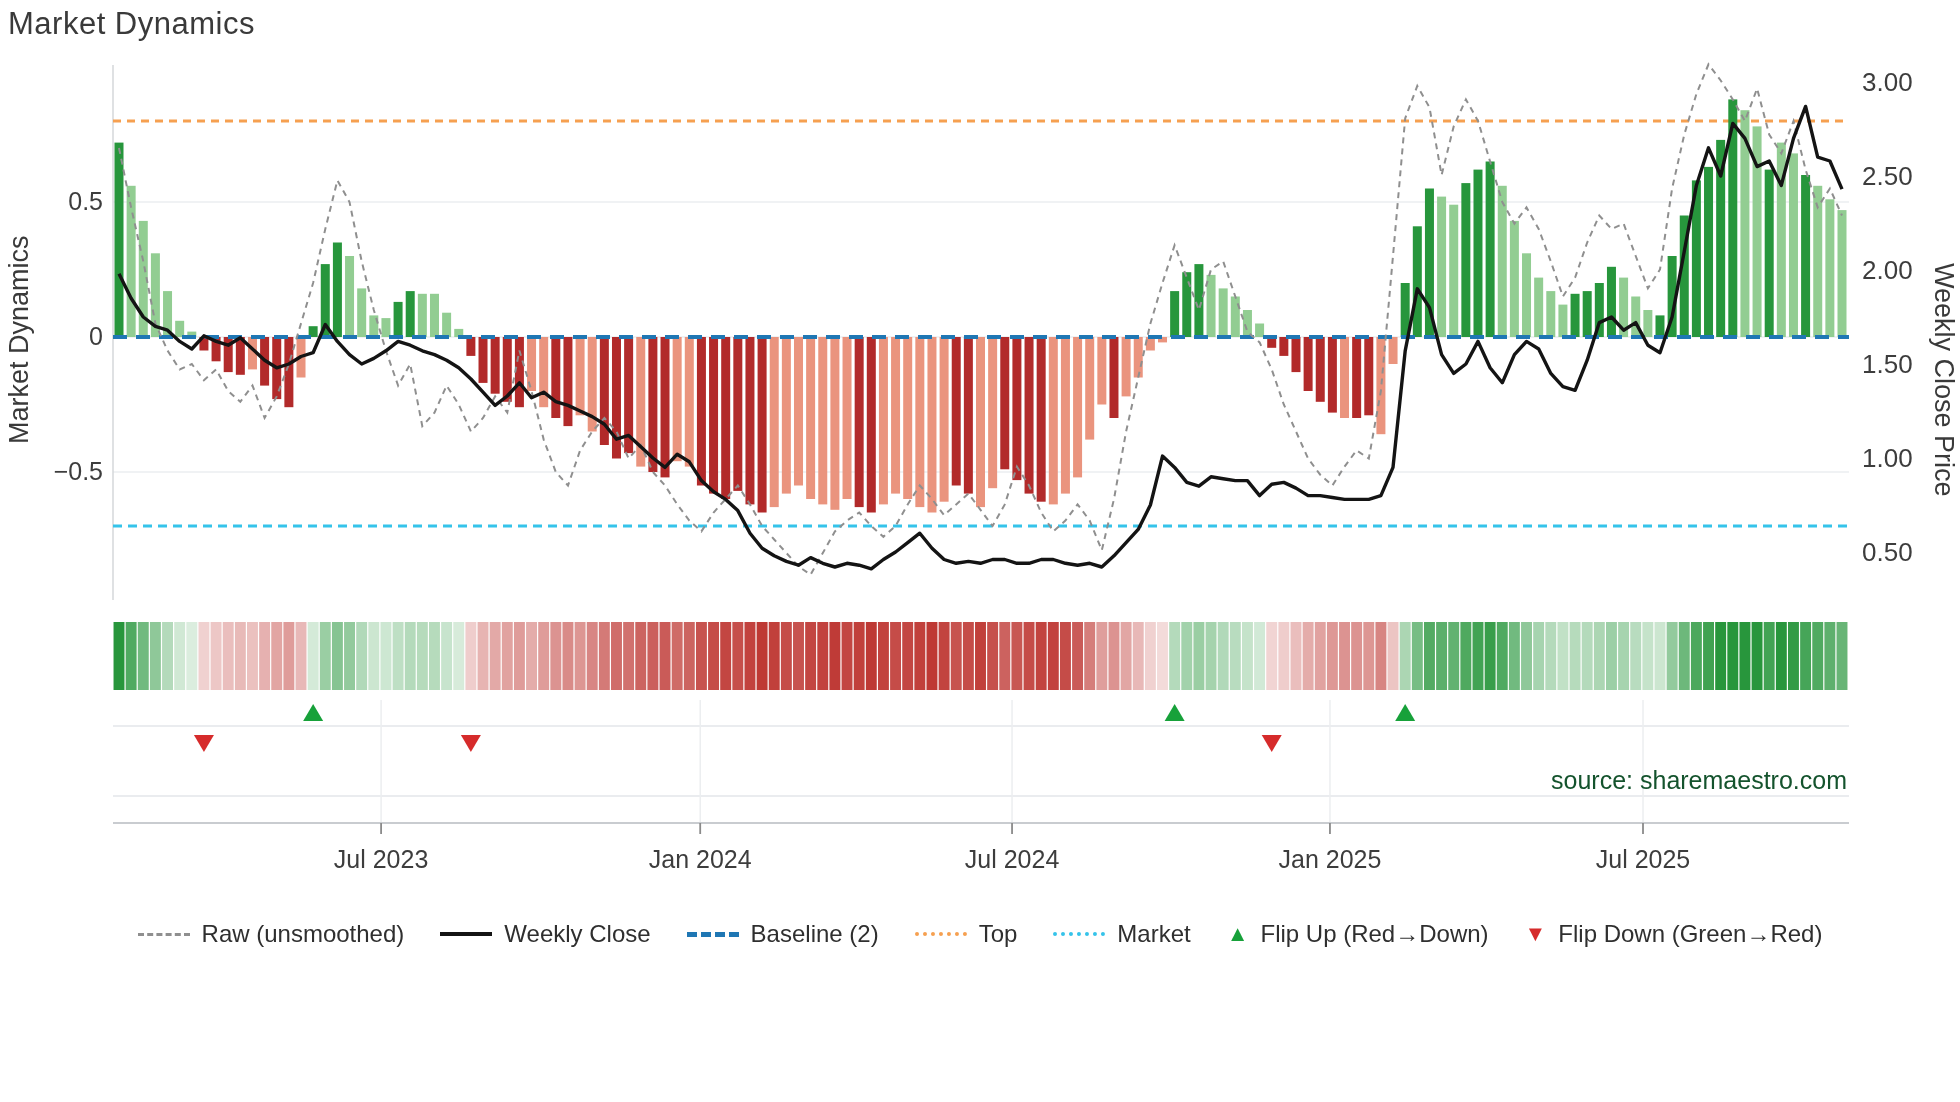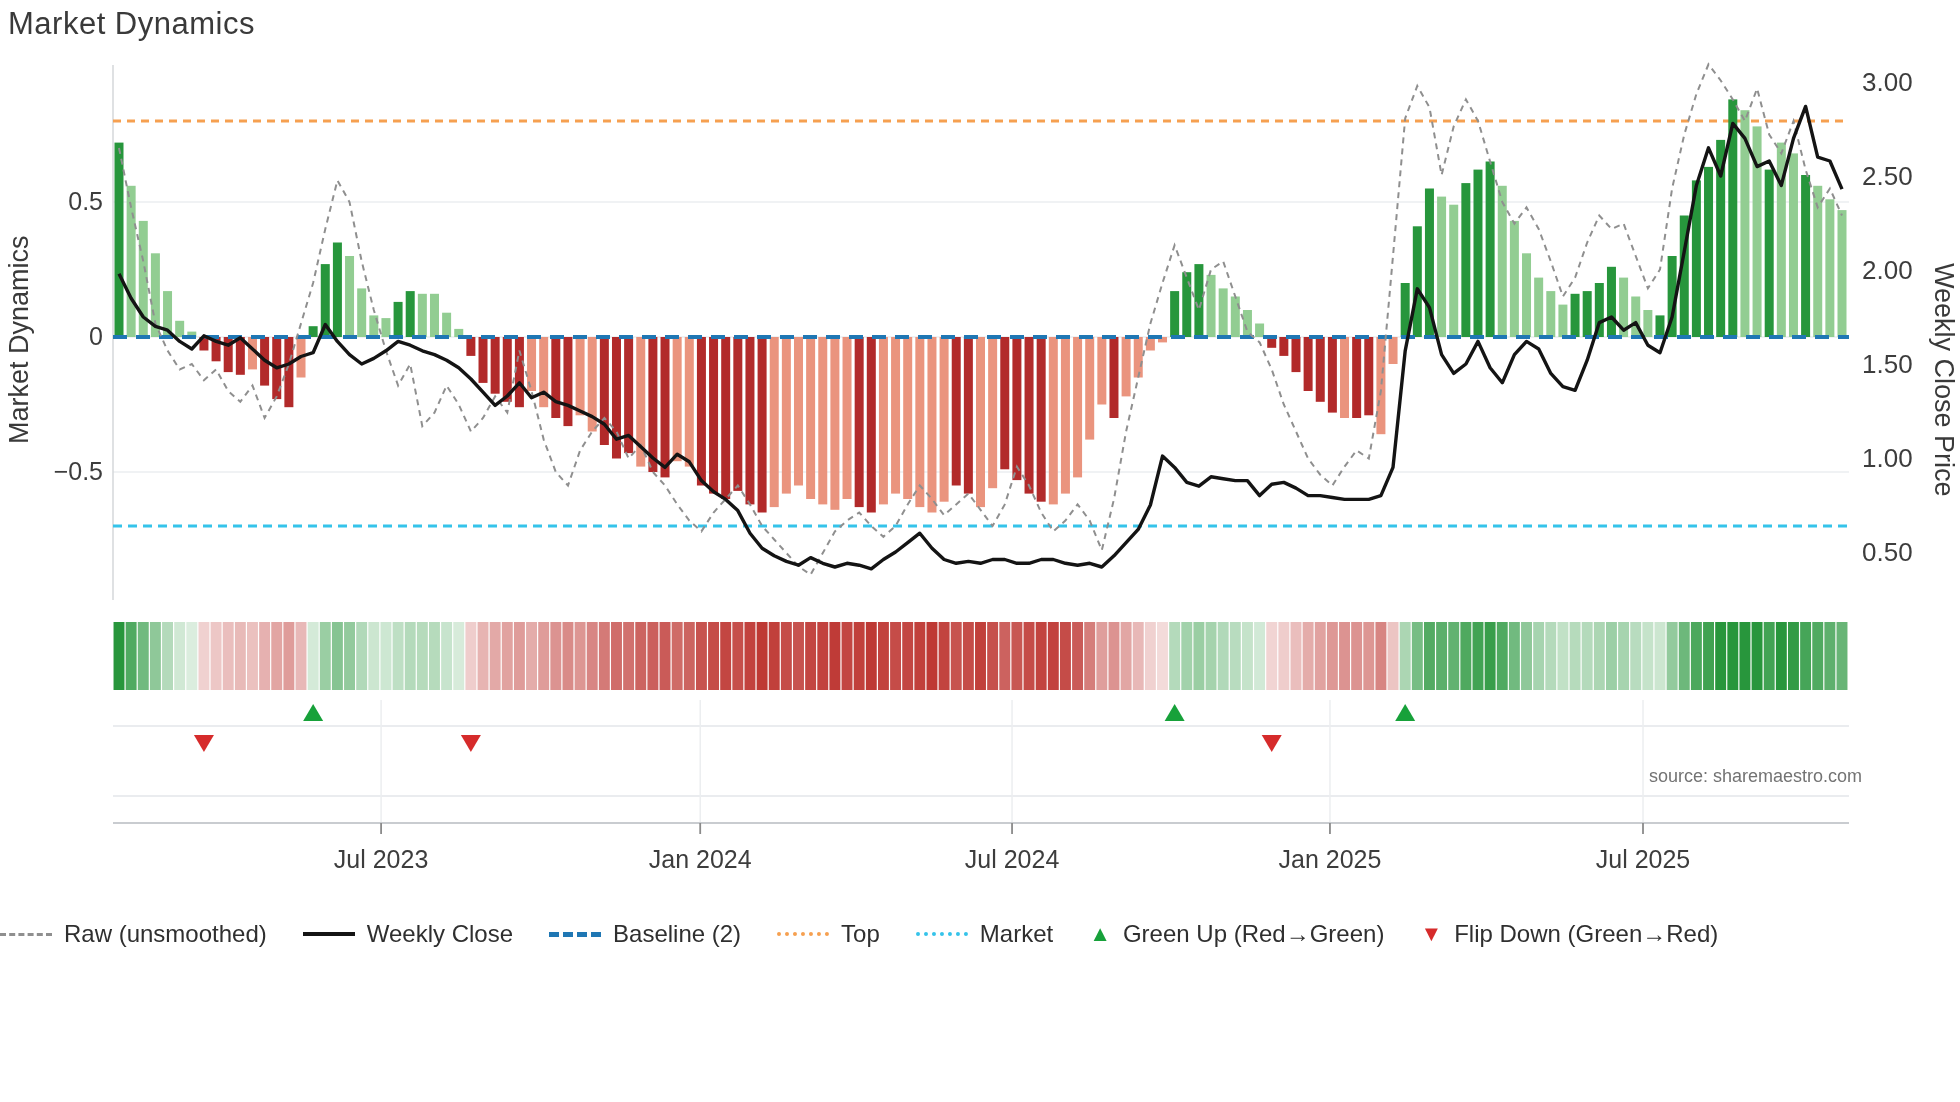--- a/index.html
+++ b/index.html
@@ -4,22 +4,22 @@
 <style>
   html,body{margin:0;padding:0;background:#ffffff;}
   body{width:1960px;height:1102px;position:relative;overflow:hidden;
        font-family:"Liberation Sans","DejaVu Sans",sans-serif;color:#3a3a3a;}
   #chart-title{position:absolute;left:8px;top:6px;font-size:31px;color:#3a3a3a;letter-spacing:0.5px;}
   #canvas{position:absolute;left:0;top:0;}
   .y-label{position:absolute;writing-mode:vertical-rl;transform:rotate(180deg);
            font-size:27px;color:#3a3a3a;text-align:center;}
   #left-axis-label{left:4px;top:175px;height:330px;}
   #right-axis-label{left:1928px;top:170px;height:420px;transform:rotate(0deg);writing-mode:vertical-lr;}
-  #source-note{position:absolute;right:98px;top:766px;font-size:18px;color:#737373;}
-  #legend{position:absolute;left:0;top:920px;width:1960px;display:flex;justify-content:flex-start;
+  #source-note{position:absolute;right:113px;top:766px;font-size:25px;color:#14532d;}
+  #legend{position:absolute;left:0;top:920px;width:1960px;display:flex;justify-content:center;
           align-items:center;gap:36px;font-size:24px;color:#2f2f2f;}
   .legend-item{display:flex;align-items:center;gap:12px;white-space:nowrap;}
   .swatch-line{width:52px;height:0;border-top-style:solid;}
   .swatch-tri{font-size:22px;line-height:22px;}
 </style>
 </head>
 <body>
 
 <div id="chart-title">Market Dynamics</div>
 
@@ -375,19 +375,19 @@
     <div class="legend-item">
       <span class="swatch-line" style="border-top: 4px dotted rgb(246, 160, 80);"></span>
       <span>Top</span>
     </div>
     <div class="legend-item">
       <span class="swatch-line" style="border-top: 4px dotted rgb(53, 195, 234);"></span>
       <span>Market</span>
     </div>
     <div class="legend-item">
       <span class="swatch-tri" style="color: rgb(23, 161, 58);">▲</span>
-      <span>Green Up (Red→Green)</span>
+      <span>Flip Up (Red→Down)</span>
     </div>
     <div class="legend-item">
       <span class="swatch-tri" style="color: rgb(214, 43, 43);">▼</span>
       <span>Flip Down (Green→Red)</span>
     </div>
   </div>
 
 </body></html>

